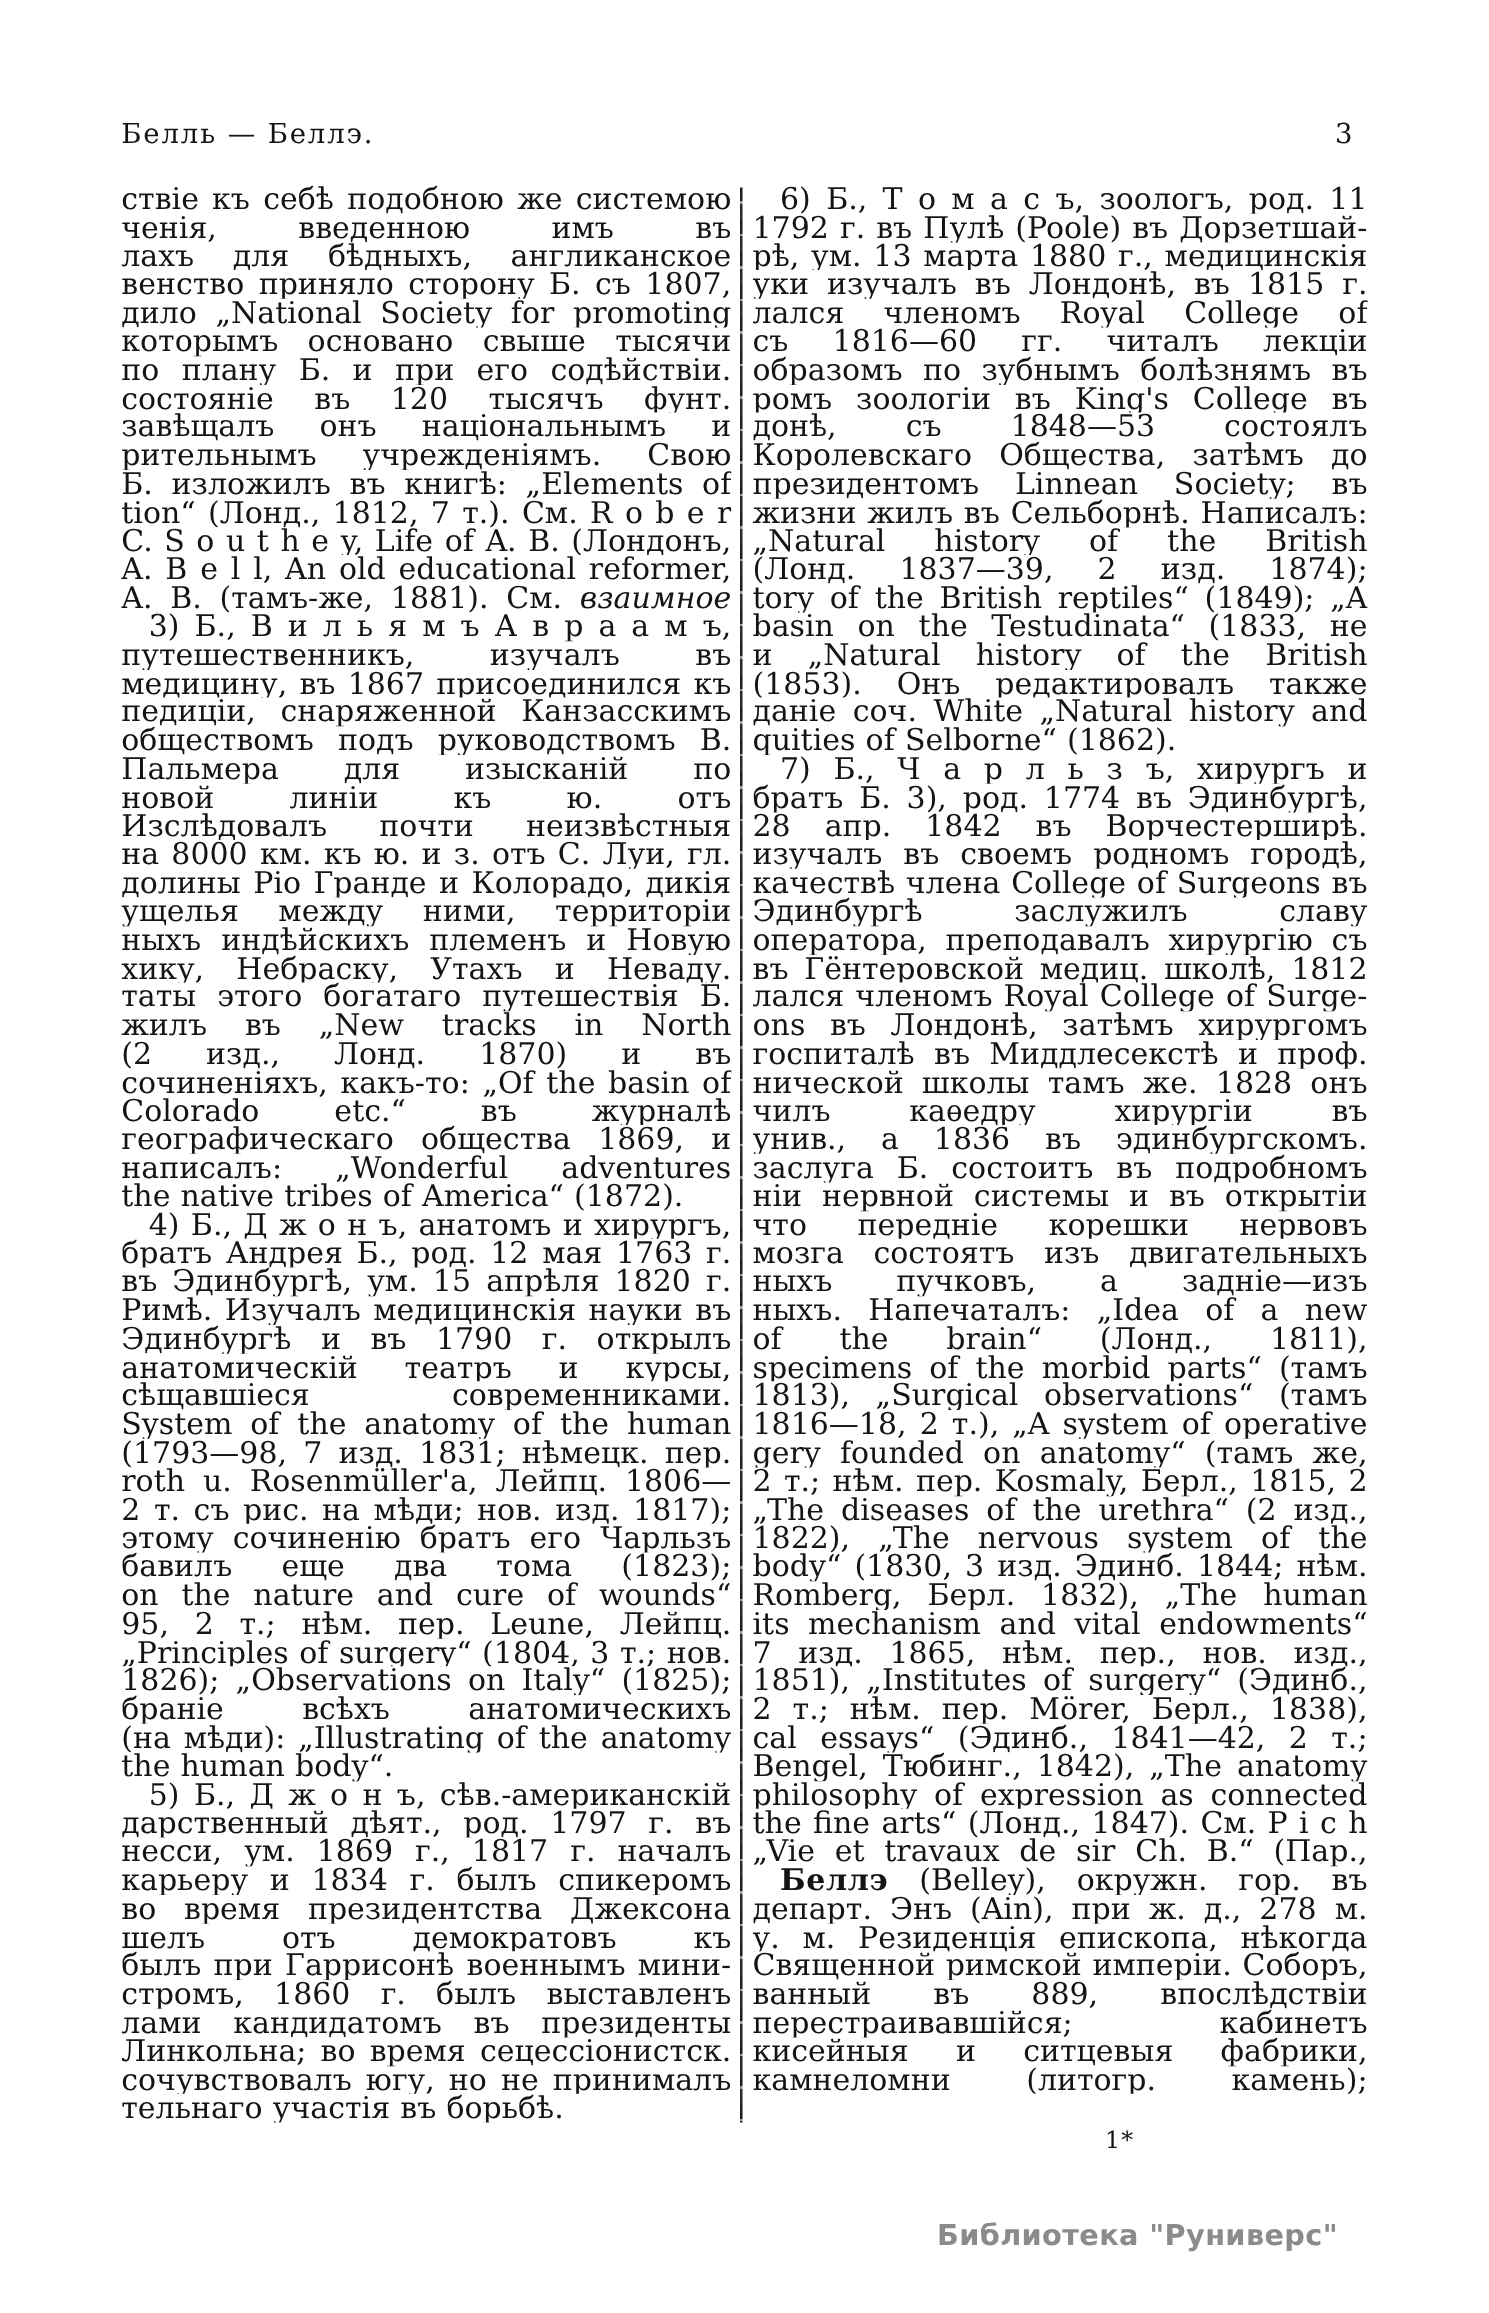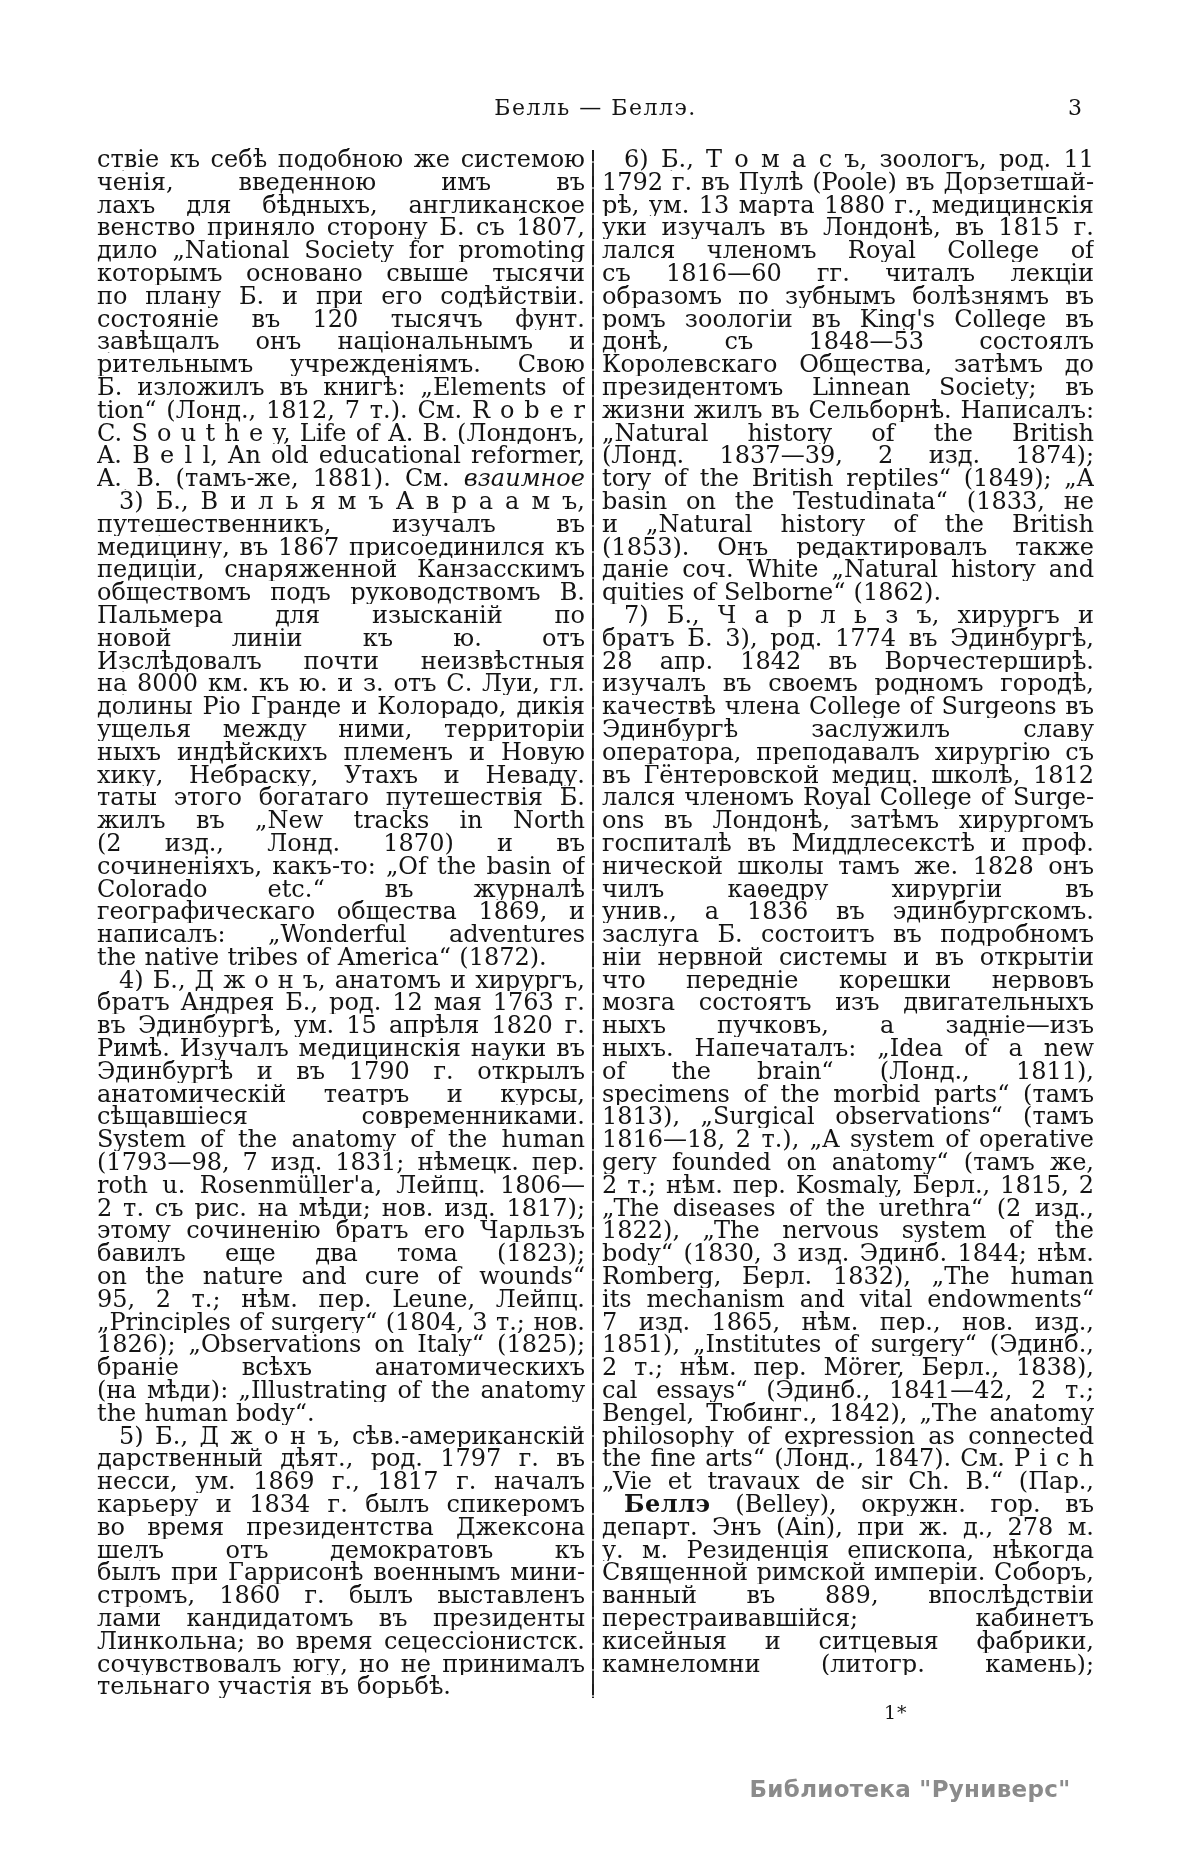--- a/index.html
+++ b/index.html
@@ -6,21 +6,21 @@
   body{
     width:1191px;height:1850px;
     background:#ffffff;
     position:relative;
     font-family:"DejaVu Serif", serif;
     color:#141414;
     overflow:hidden;
   }
   .page{position:absolute;inset:0;}
   .header{position:absolute;top:95px;left:97px;width:997px;height:32px;font-size:22px;}
-  .htitle{position:absolute;left:0;right:0;top:0;text-align:center;letter-spacing:1.5px;}
+  .htitle{position:absolute;left:0;right:0;top:0;letter-spacing:1.5px;}
   .pnum{position:absolute;right:12px;top:0;font-size:22px;}
   .divider{
     position:absolute;left:592px;top:150px;width:2px;height:1548px;
     background:repeating-linear-gradient(to bottom,#1d1d1d 0 11px,#9a9a9a 11px 13px,#2a2a2a 13px 26px);
   }
   .col{
     position:absolute;top:148px;
     font-size:24px;line-height:22.8px;
     text-align:justify;text-align-last:justify;
     word-spacing:0.5px;

